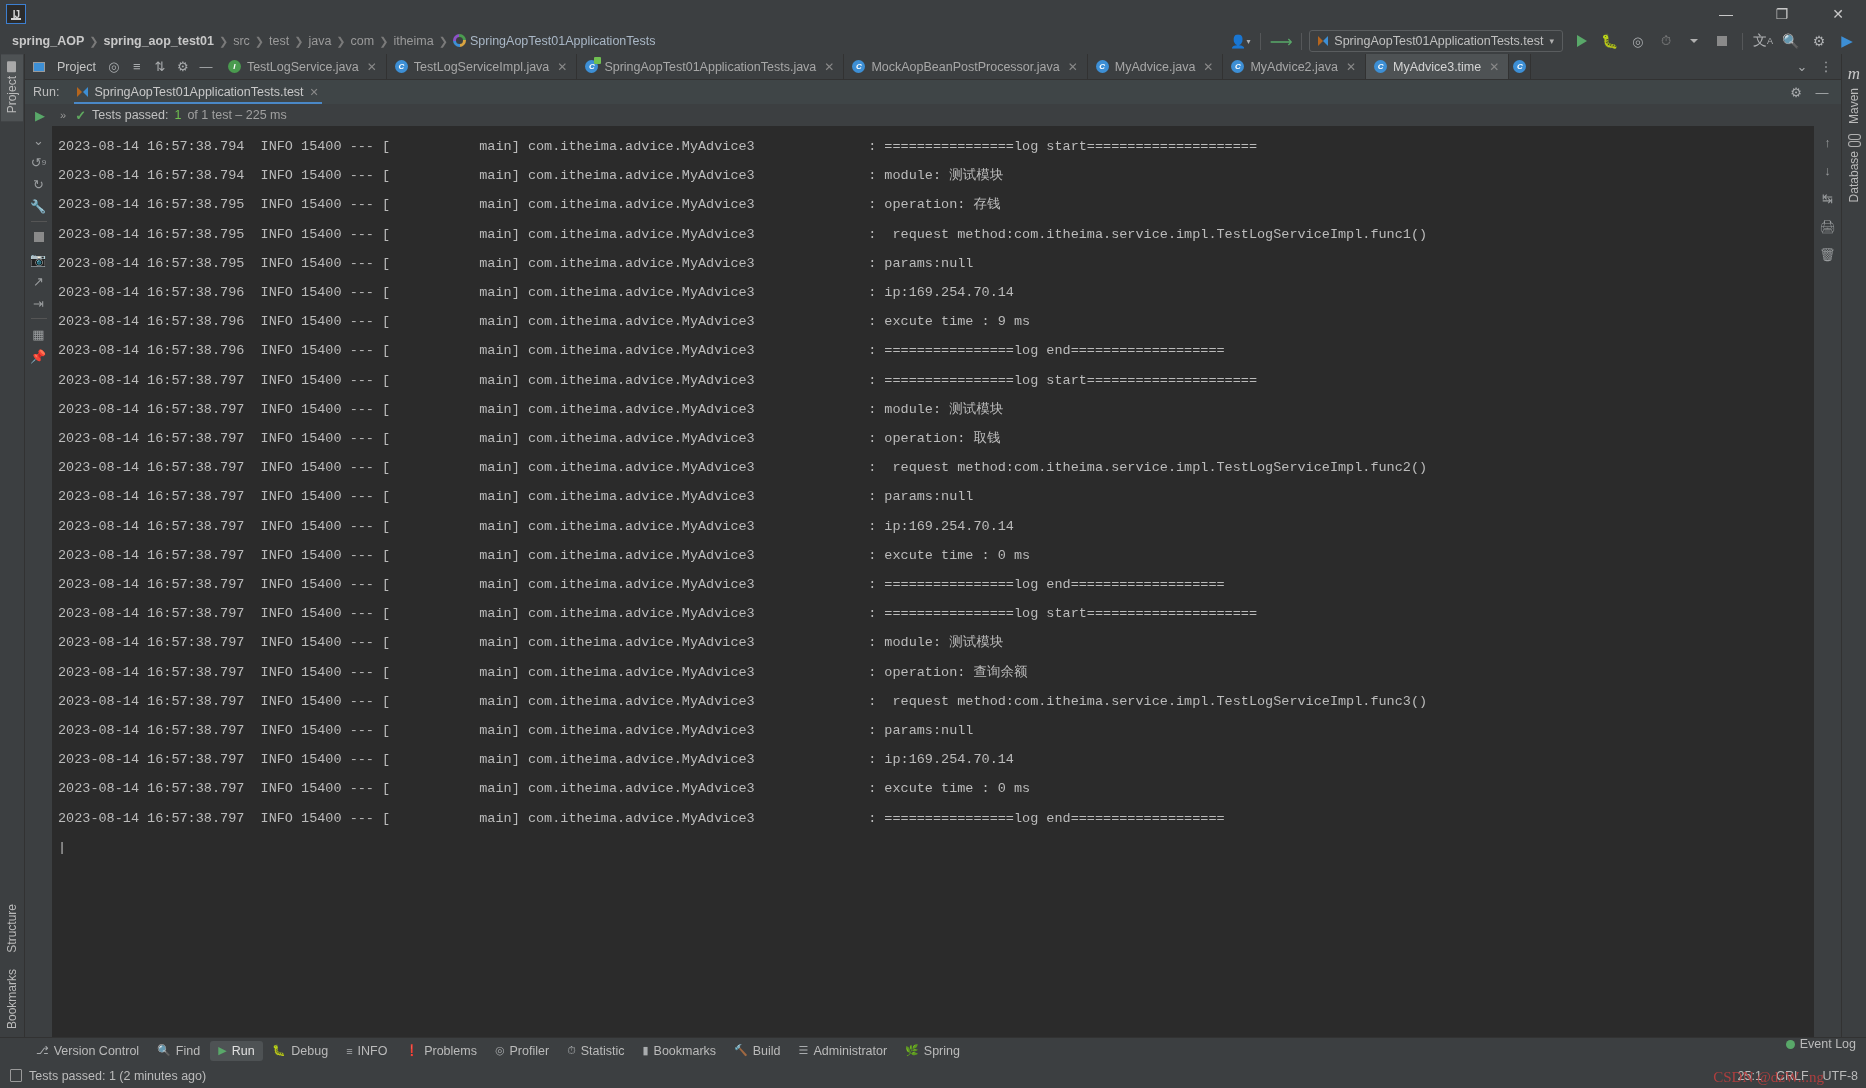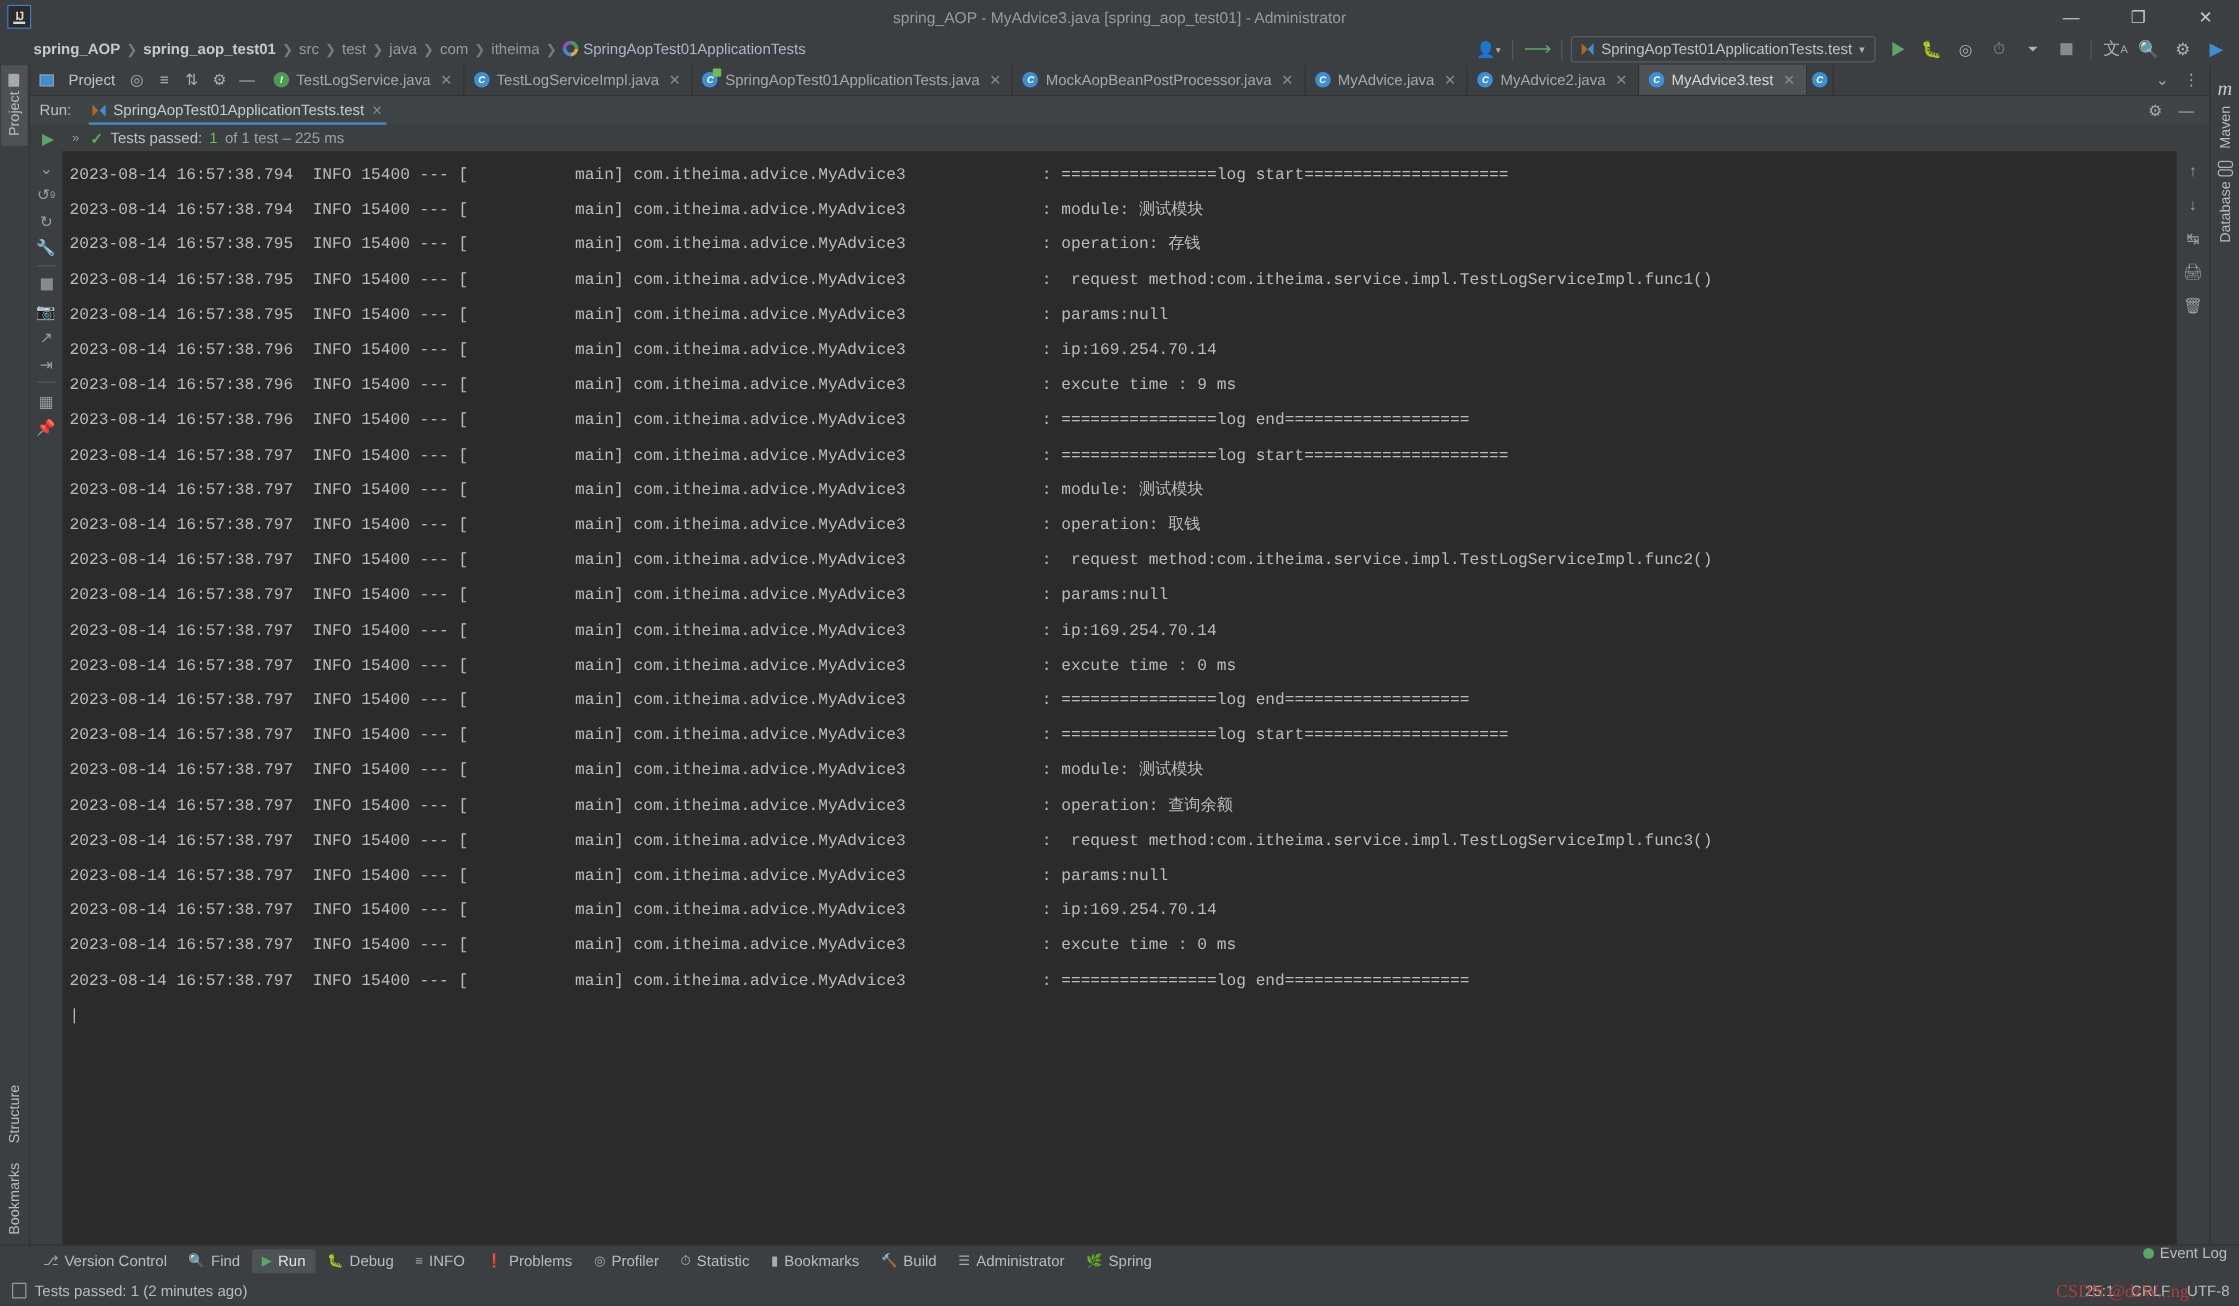--- a/index.html
+++ b/index.html
@@ -37,21 +37,21 @@
   }
   .win-btns { margin-left:auto; display:flex; align-items:center; z-index:5; }
   .win-btn {
     width:56px; height:28px; display:flex; align-items:center; justify-content:center;
     font-size:14px; color:#c8c8c8;
   }
 
   
   .navbar {
     height:26px; flex:0 0 26px; background:#3c3f41;
-    display:flex; align-items:center; padding-left:24px; position:relative;
+    display:flex; align-items:center; padding-left:8px; position:relative;
   }
   .crumbs { display:flex; align-items:center; font-size:12.5px; }
   .crumb { padding:2px 4px; color:#a9b7c6; white-space:nowrap; }
   .crumb.bold { font-weight:bold; color:#c8c8c8; }
   .crumb.dim { color:#9a9a9a; }
   .sep { color:#7a7a7a; font-size:11px; padding:0 1px; }
   .crumb-icon {
     width:13px; height:13px; border-radius:50%;
     background:conic-gradient(#4a9b4f 0 25%, #d9a441 0 50%, #3d8fd5 0 75%, #8c52c7 0 100%);
     display:inline-block; margin-right:4px; vertical-align:-2px; position:relative;
@@ -233,21 +233,20 @@
       <div class="menu-item">Navigate</div>
       <div class="menu-item">Code</div>
       <div class="menu-item">Refactor</div>
       <div class="menu-item">Build</div>
       <div class="menu-item">Run</div>
       <div class="menu-item">Tools</div>
       <div class="menu-item">VCS</div>
       <div class="menu-item">Window</div>
       <div class="menu-item">Help</div>
     </div>
-    <div class="win-title">spring_AOP - MyAdvice3.java [spring_aop_test01] - Administrator</div>
     <div class="win-btns">
       <div class="win-btn">—</div>
       <div class="win-btn">❐</div>
       <div class="win-btn close">✕</div>
     </div>
   </div>
 
   <div class="navbar">
     <div class="crumbs">
       <span class="crumb bold">spring_AOP</span>
@@ -371,21 +370,21 @@
           <span>MyAdvice.java</span>
           <span class="x">✕</span>
         </div>
         <div class="tab">
           <i class="fico cls">C</i>
           <span>MyAdvice2.java</span>
           <span class="x">✕</span>
         </div>
         <div class="tab active">
           <i class="fico cls">C</i>
-          <span>MyAdvice3.test</span>
+          <span>MyAdvice3.time</span>
           <span class="x">✕</span>
         </div>
         <div class="tab" style="padding:0 4px;">
           <i class="fico cls">C</i>
         </div>
 
         <div class="tabbar-right">
           <div class="tool-ico">⌄</div>
           <div class="tool-ico">⋮</div>
         </div>

